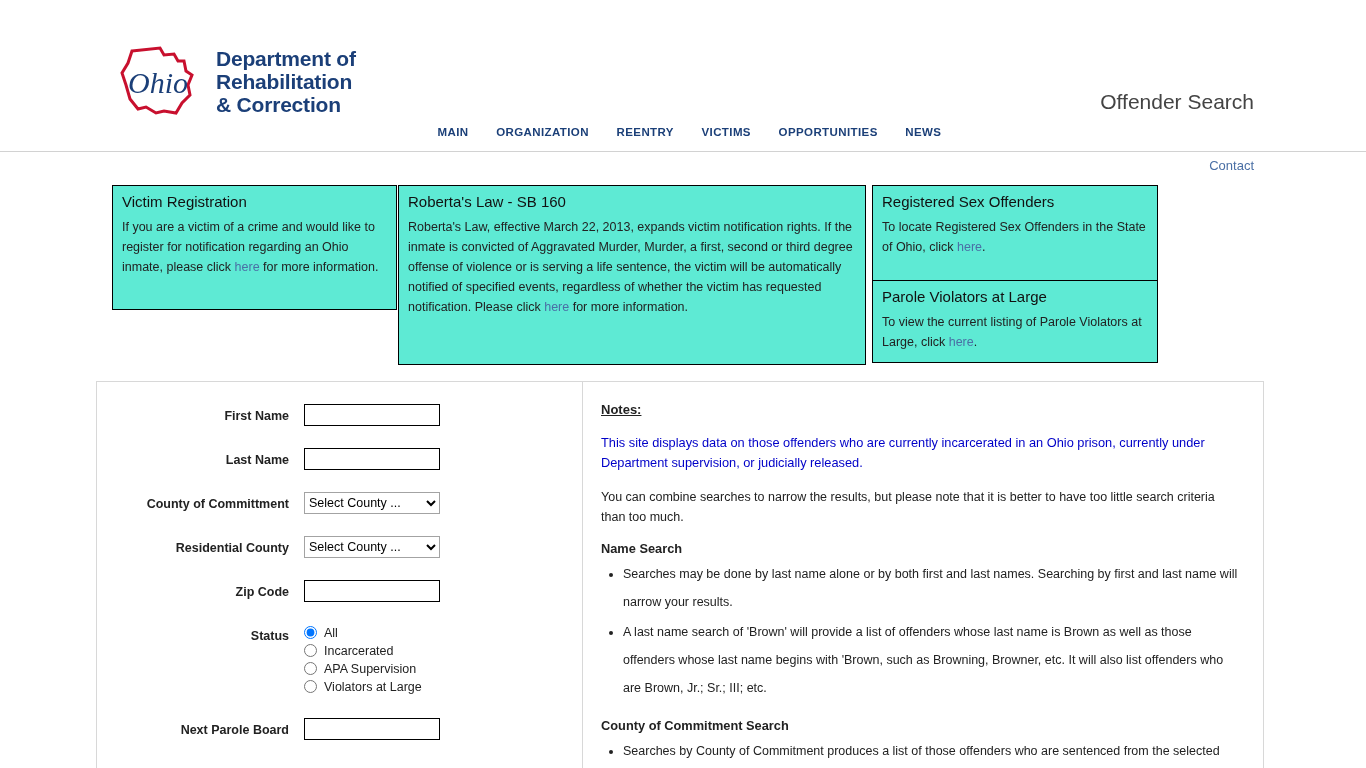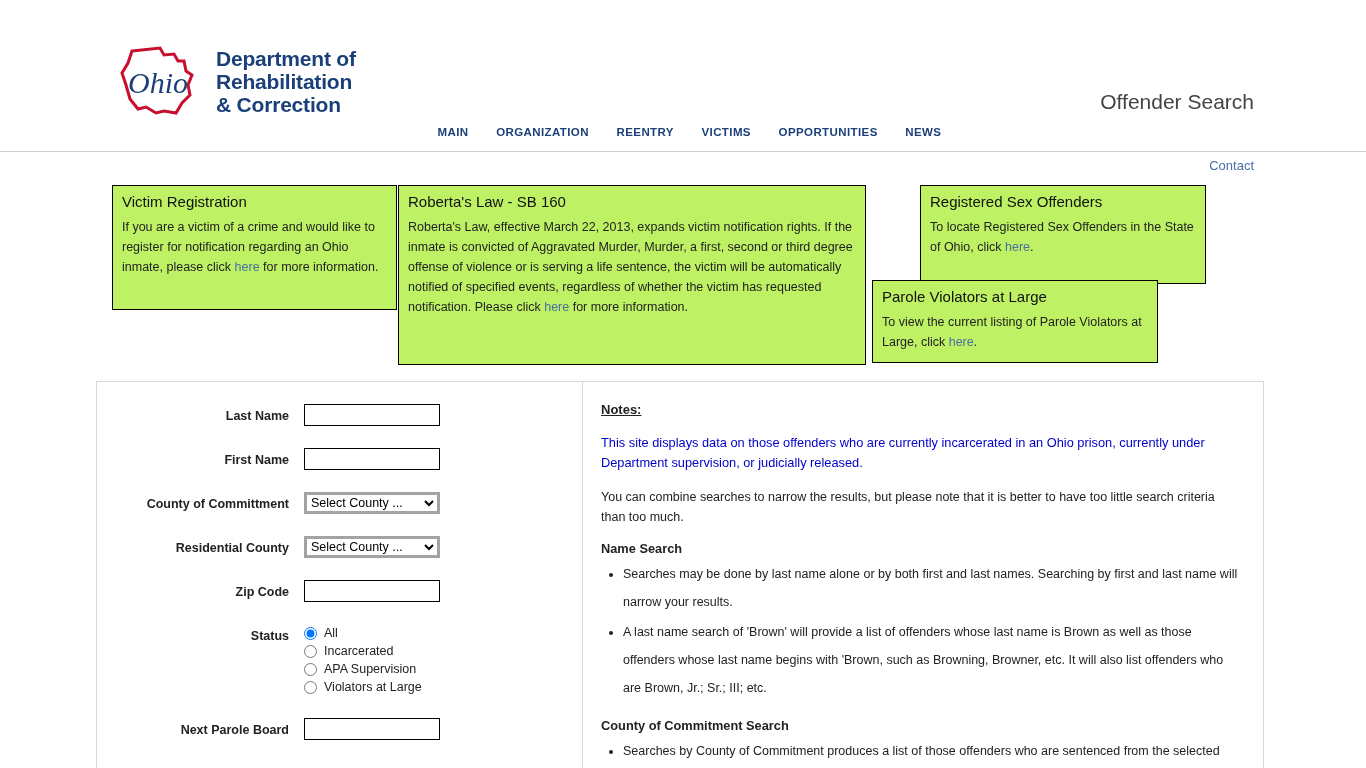--- a/index.html
+++ b/index.html
@@ -88,21 +88,21 @@
     cursor: pointer;
   }
   
   .notices {
     position: relative;
     margin-top: 12px;
     height: 180px;
   }
   .notice {
     position: absolute;
-    background: #bef264;
+    background: #5eead4;
     border: 1px solid #000;
     box-sizing: border-box;
     padding: 7px 9px 9px 9px;
   }
   .notice h3 {
     margin: 0 0 7px 0;
     font-size: 15px;
     font-weight: normal;
     color: #111;
   }
@@ -112,21 +112,21 @@
     line-height: 20px;
     color: #222;
   }
   .notice a {
     color: #4a6fa5;
     text-decoration: none;
     cursor: pointer;
   }
   #notice-victim   { left: 112px; top: 0; width: 285px; height: 125px; }
   #notice-roberta  { left: 398px; top: 0; width: 468px; height: 180px; }
-  #notice-sex      { left: 920px; top: 0; width: 286px; height: 99px; }
+  #notice-sex      { left: 872px; top: 0; width: 286px; height: 99px; }
   #notice-parole   { left: 872px; top: 95px; width: 286px; height: 83px; }
   
   .main-panel {
     margin: 16px 102px 0 96px;
     border: 1px solid #d8d8d8;
     display: flex;
     min-height: 360px;
     background: #fff;
   }
   .form-col {
@@ -158,27 +158,27 @@
     font-size: 13px;
     padding: 1px 3px;
     background: #fff;
   }
   select.select-input {
     width: 136px;
     height: 22px;
     box-sizing: border-box;
     font-family: "Liberation Sans", sans-serif;
     font-size: 12.5px;
-    border: 3px solid #a3a3a3;
+    border: 1px solid #a3a3a3;
     background: #fff;
   }
   .radio-group { padding-top: 2px; }
   .radio-line {
     display: flex;
-    align-items: center;
+    align-items: flex-start;
     margin-bottom: 4px;
     font-size: 12.5px;
   }
   .radio-line input { margin: 0 7px 0 0; }
   .radio-line label { cursor: pointer; }
   
   .notes-col {
     flex: 1;
     padding: 20px 22px 20px 18px;
     box-sizing: border-box;
@@ -276,26 +276,26 @@
       <p><span>To view the current listing of Parole Violators at Large, click </span><a>here</a><span>.</span></p>
     </div>
 
   </div>
 
   <div class="main-panel">
 
     <div class="form-col">
 
       <div class="form-row">
+        <div class="form-label">First Name</div>
+        <input class="text-input" type="text" value="" style="">
+      </div>
+
+      <div class="form-row">
         <div class="form-label">Last Name</div>
-        <input class="text-input" type="text" value="" style="">
-      </div>
-
-      <div class="form-row">
-        <div class="form-label">First Name</div>
         <input class="text-input" type="text" value="" style="">
       </div>
 
       <div class="form-row">
         <div class="form-label">County of Committment</div>
         <select class="select-input"><option>Select County ...</option><option>Adams</option><option>Allen</option><option>Ashland</option><option>Ashtabula</option><option>Athens</option><option>Auglaize</option><option>Belmont</option><option>Brown</option><option>Butler</option><option>Carroll</option><option>Champaign</option><option>Clark</option><option>Clermont</option><option>Clinton</option><option>Columbiana</option><option>Coshocton</option><option>Crawford</option><option>Cuyahoga</option><option>Darke</option><option>Defiance</option><option>Delaware</option><option>Erie</option><option>Fairfield</option><option>Fayette</option><option>Franklin</option><option>Fulton</option><option>Gallia</option><option>Geauga</option><option>Greene</option><option>Guernsey</option><option>Hamilton</option><option>Hancock</option><option>Hardin</option><option>Harrison</option><option>Henry</option><option>Highland</option><option>Hocking</option><option>Holmes</option><option>Huron</option><option>Jackson</option><option>Jefferson</option><option>Knox</option><option>Lake</option><option>Lawrence</option><option>Licking</option><option>Logan</option><option>Lorain</option><option>Lucas</option><option>Madison</option><option>Mahoning</option><option>Marion</option><option>Medina</option><option>Meigs</option><option>Mercer</option><option>Miami</option><option>Monroe</option><option>Montgomery</option><option>Morgan</option><option>Morrow</option><option>Muskingum</option><option>Noble</option><option>Ottawa</option><option>Paulding</option><option>Perry</option><option>Pickaway</option><option>Pike</option><option>Portage</option><option>Preble</option><option>Putnam</option><option>Richland</option><option>Ross</option><option>Sandusky</option><option>Scioto</option><option>Seneca</option><option>Shelby</option><option>Stark</option><option>Summit</option><option>Trumbull</option><option>Tuscarawas</option><option>Union</option><option>Van Wert</option><option>Vinton</option><option>Warren</option><option>Washington</option><option>Wayne</option><option>Williams</option><option>Wood</option><option>Wyandot</option></select>
       </div>
 
       <div class="form-row">
         <div class="form-label">Residential County</div>

